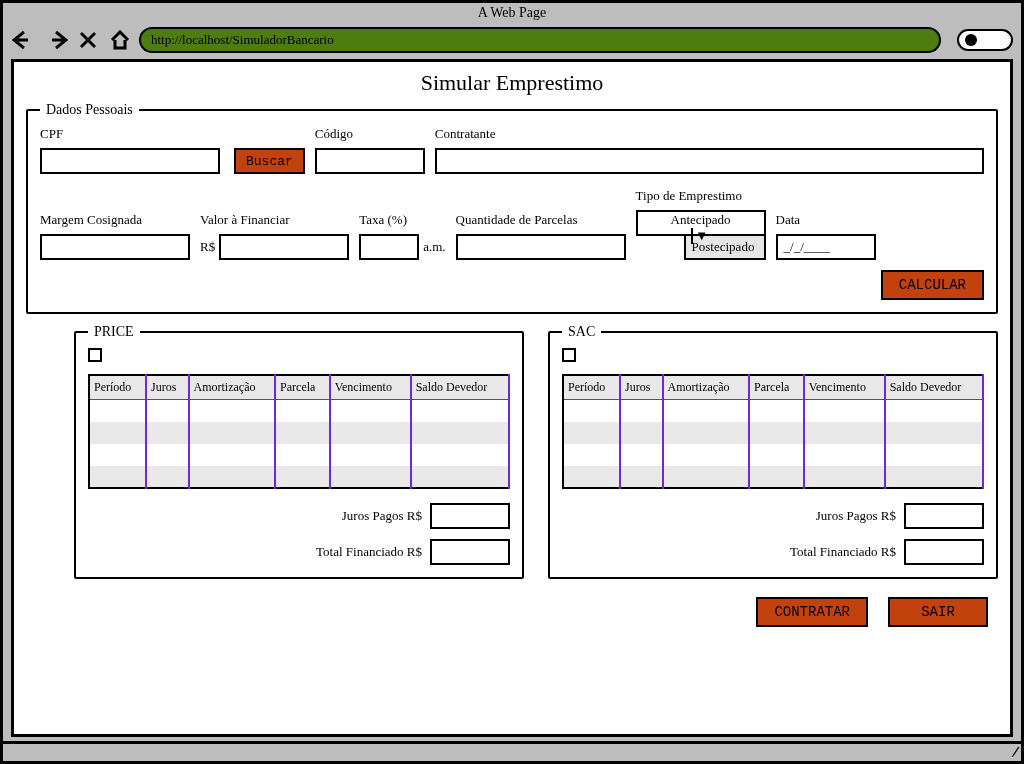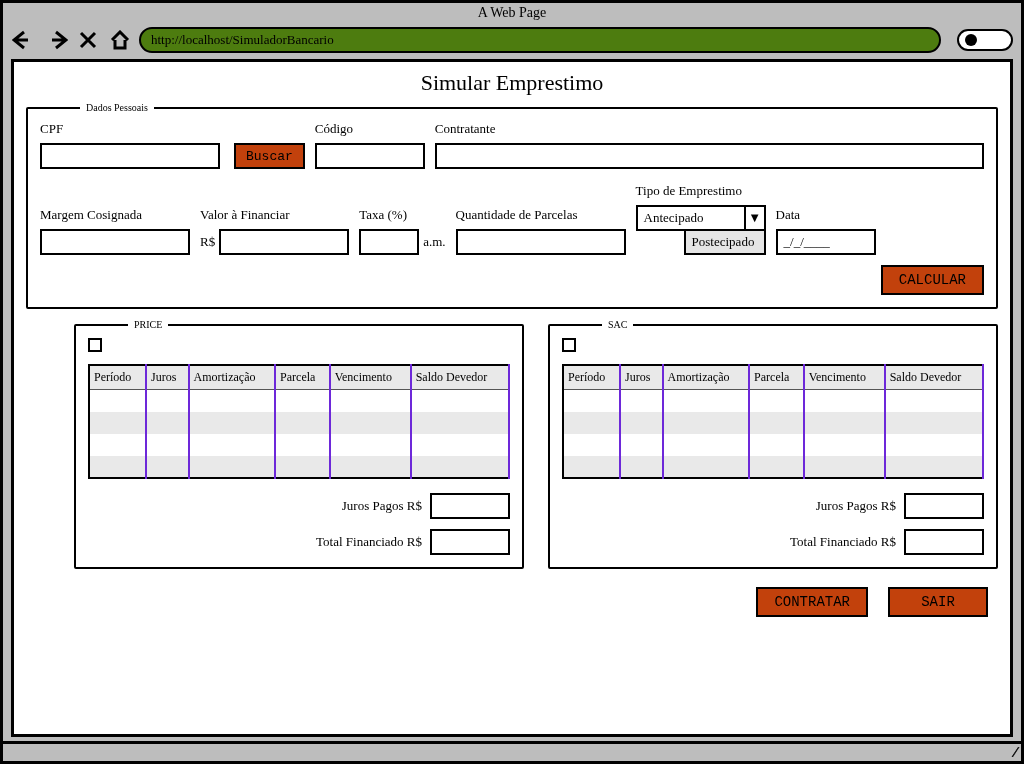--- a/index.html
+++ b/index.html
@@ -8,32 +8,32 @@
   .titlebar { text-align:center; padding:2px 0; font-size:14px; }
   .toolbar { display:flex; align-items:center; gap:6px; padding:4px 8px 6px 8px; }
   .tb-icon { width:26px; height:26px; display:flex; align-items:center; justify-content:center; }
   .tb-icon svg { stroke:#000; stroke-width:3; fill:none; }
   .url-bar { flex:1; height:26px; background:#4d7c0f; border:2.5px solid #000; border-radius:14px; padding:0 10px; display:flex; align-items:center; font-size:13px; }
   .zoom { width:56px; height:22px; border:2.5px solid #000; border-radius:12px; background:#fff; margin-left:10px; display:flex; align-items:center; padding-left:6px; }
   .zoom-circle { width:12px; height:12px; background:#000; border-radius:50%; }
   .canvas { flex:1; background:#fff; margin:0 8px 4px 8px; border:3px solid #000; padding:6px 12px 10px 12px; display:flex; flex-direction:column; overflow:hidden; }
   h1.page-title { text-align:center; font-weight:normal; font-size:22px; margin:2px 0 6px 0; }
   fieldset { border:2px solid #000; border-radius:2px; margin:0 0 10px 0; padding:8px 12px 12px 12px; }
-  legend { padding:0 6px; font-size:10px;margin-left:40px; }
+  legend { padding:0 6px; font-size:14px; }
   .row { display:flex; align-items:flex-end; gap:10px; flex-wrap:wrap; }
   .row.m-top { margin-top:14px; }
   .field { display:flex; flex-direction:column; }
   .field label { margin-bottom:6px; }
   .txt { height:26px; border:2.5px solid #000; background:#fff; }
   .btn { height:26px; border:2.5px solid #000; background:#c2410c; padding:0 10px; font-family:Liberation Mono, monospace; font-size:13px; cursor:pointer; }
   .btn.big { height:30px; padding:0 16px; font-size:14px; }
   .prefix { margin-right:4px; }
   .suffix { margin-left:4px; }
   .combo { position:relative; width:130px; }
-  .combo-main { height:26px; border:2.5px solid #000; background:#fff; display:flex; align-items:center; }
+  .combo-main { height:26px; border:2.5px solid #000; background:#fff; display:flex; align-items:center;flex-direction:column; }
   .combo-text { flex:1; padding:0 6px; }
   .combo-arrow { width:20px; height:100%; border-left:2.5px solid #000; display:flex; align-items:center; justify-content:center; }
   .combo-drop { border:2.5px solid #000; border-top:none; background:#e5e5e5;margin-left:48px; }
   .combo-drop div { padding:3px 6px; }
   .calc-row { display:flex; justify-content:flex-end; margin-top:10px; }
   .tables-wrap { display:flex; gap:24px;padding-left:48px; }
   .tables-wrap fieldset { flex:1; }
   .chk { width:14px; height:14px; border:2px solid #000; background:#fff; display:inline-block; margin-bottom:8px; }
   table.amort { width:100%; border-collapse:collapse; border:2px solid #000; font-size:12px; }
   table.amort th, table.amort td { border-left:2px solid #000; border-right:2px solid #6d28d9; padding:4px 4px; text-align:left; height:22px; }

